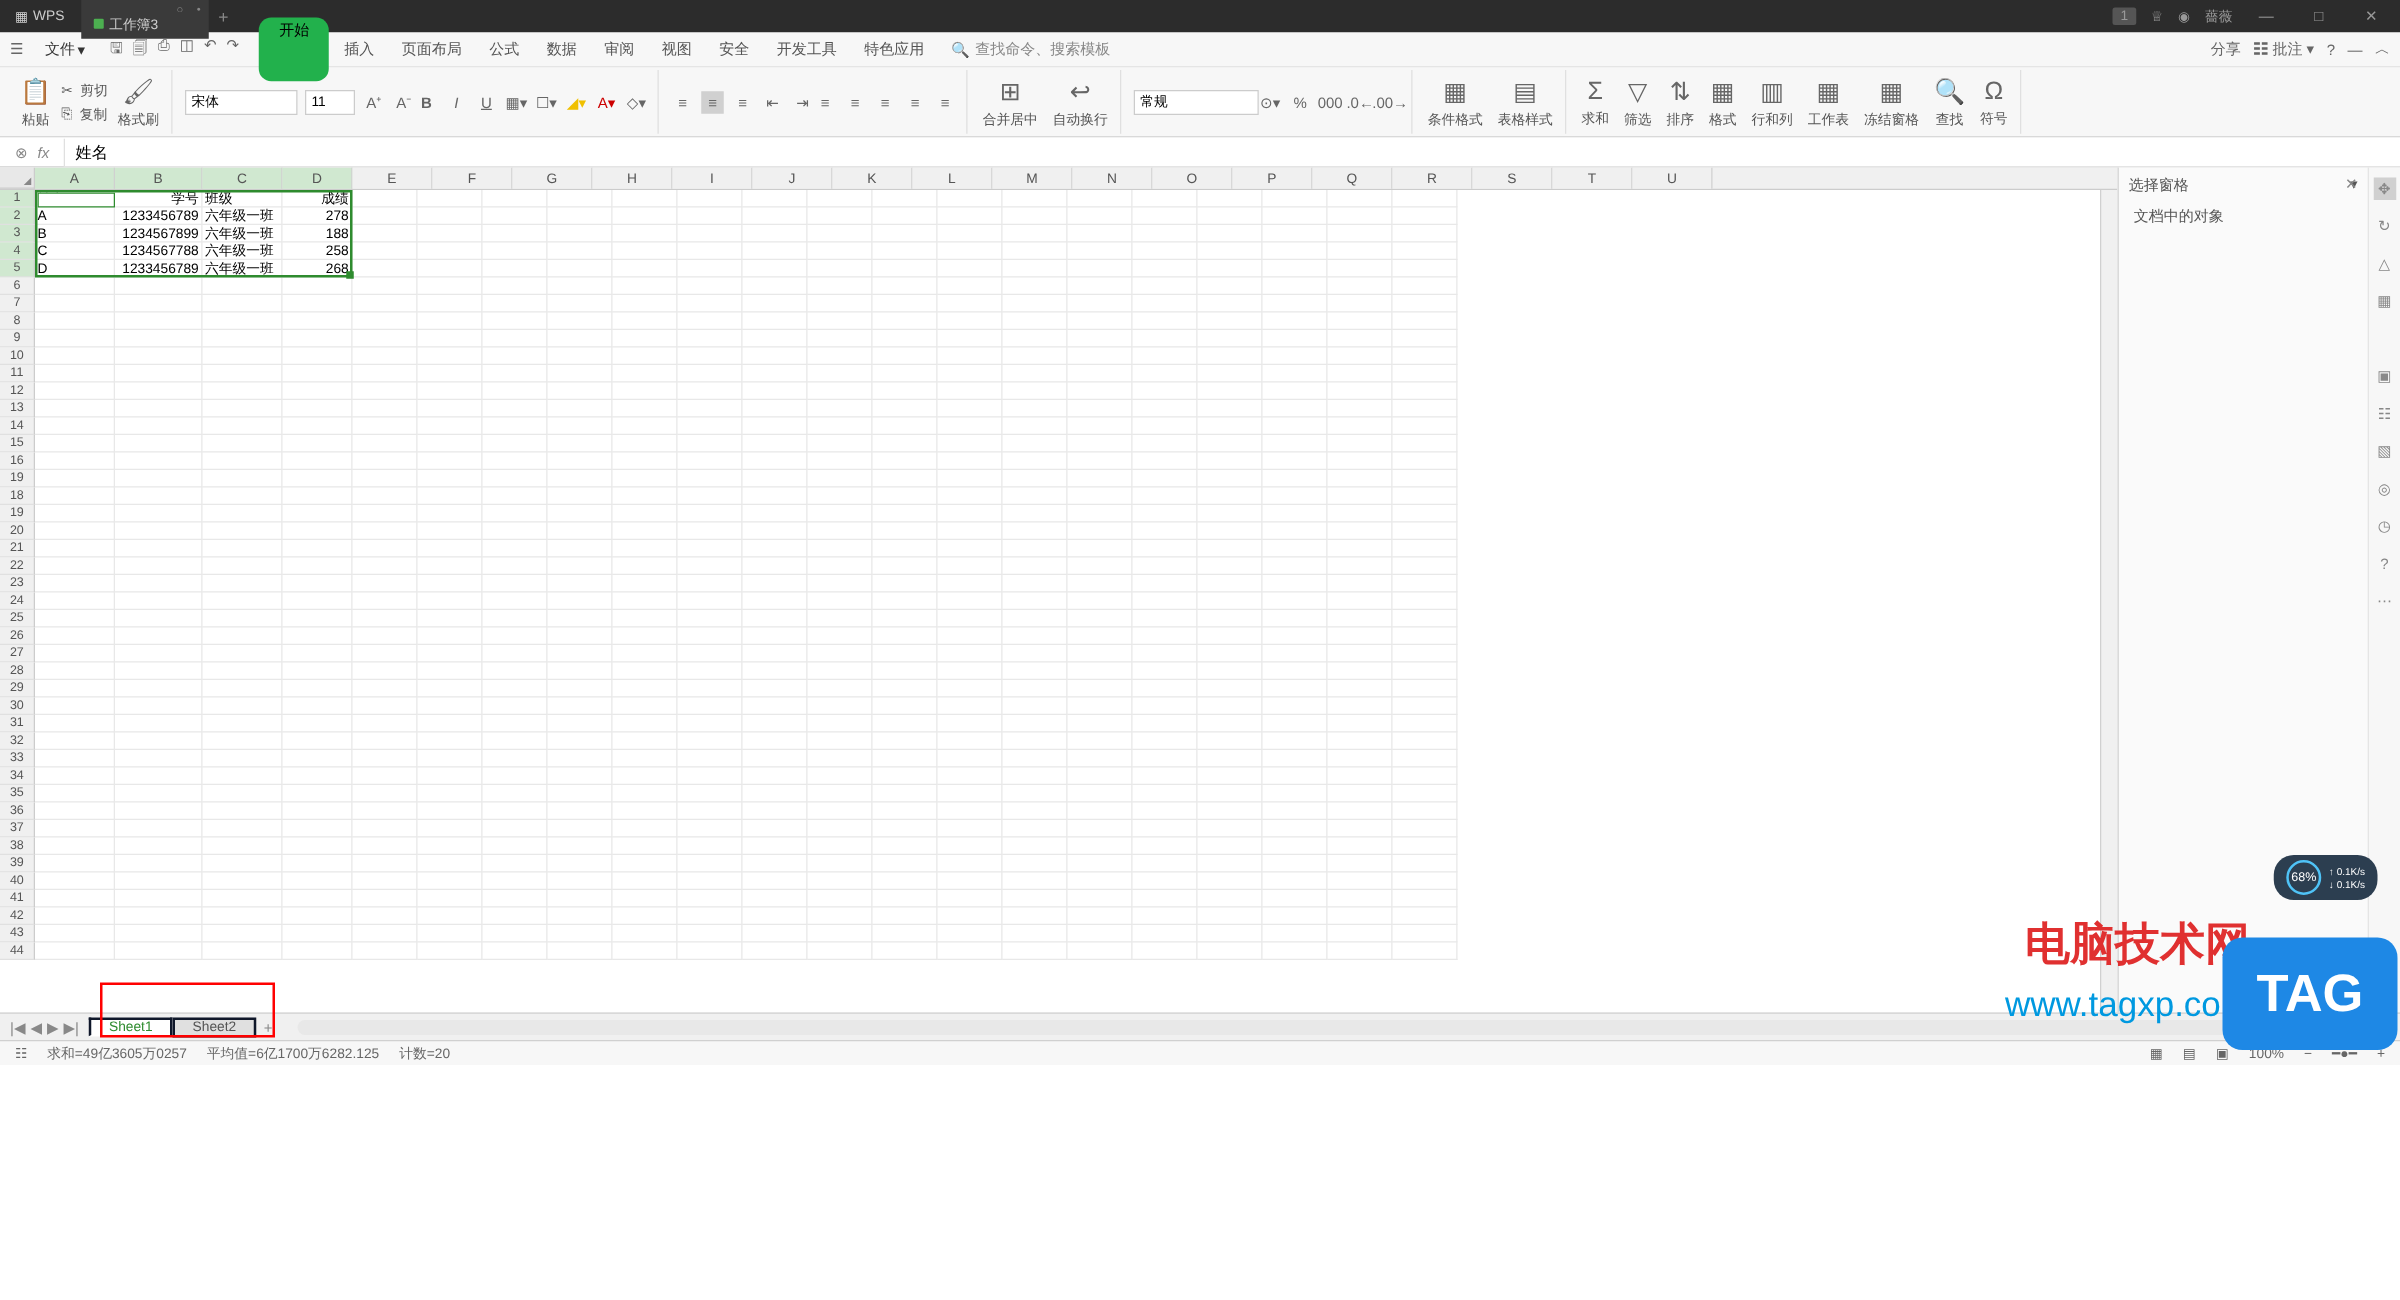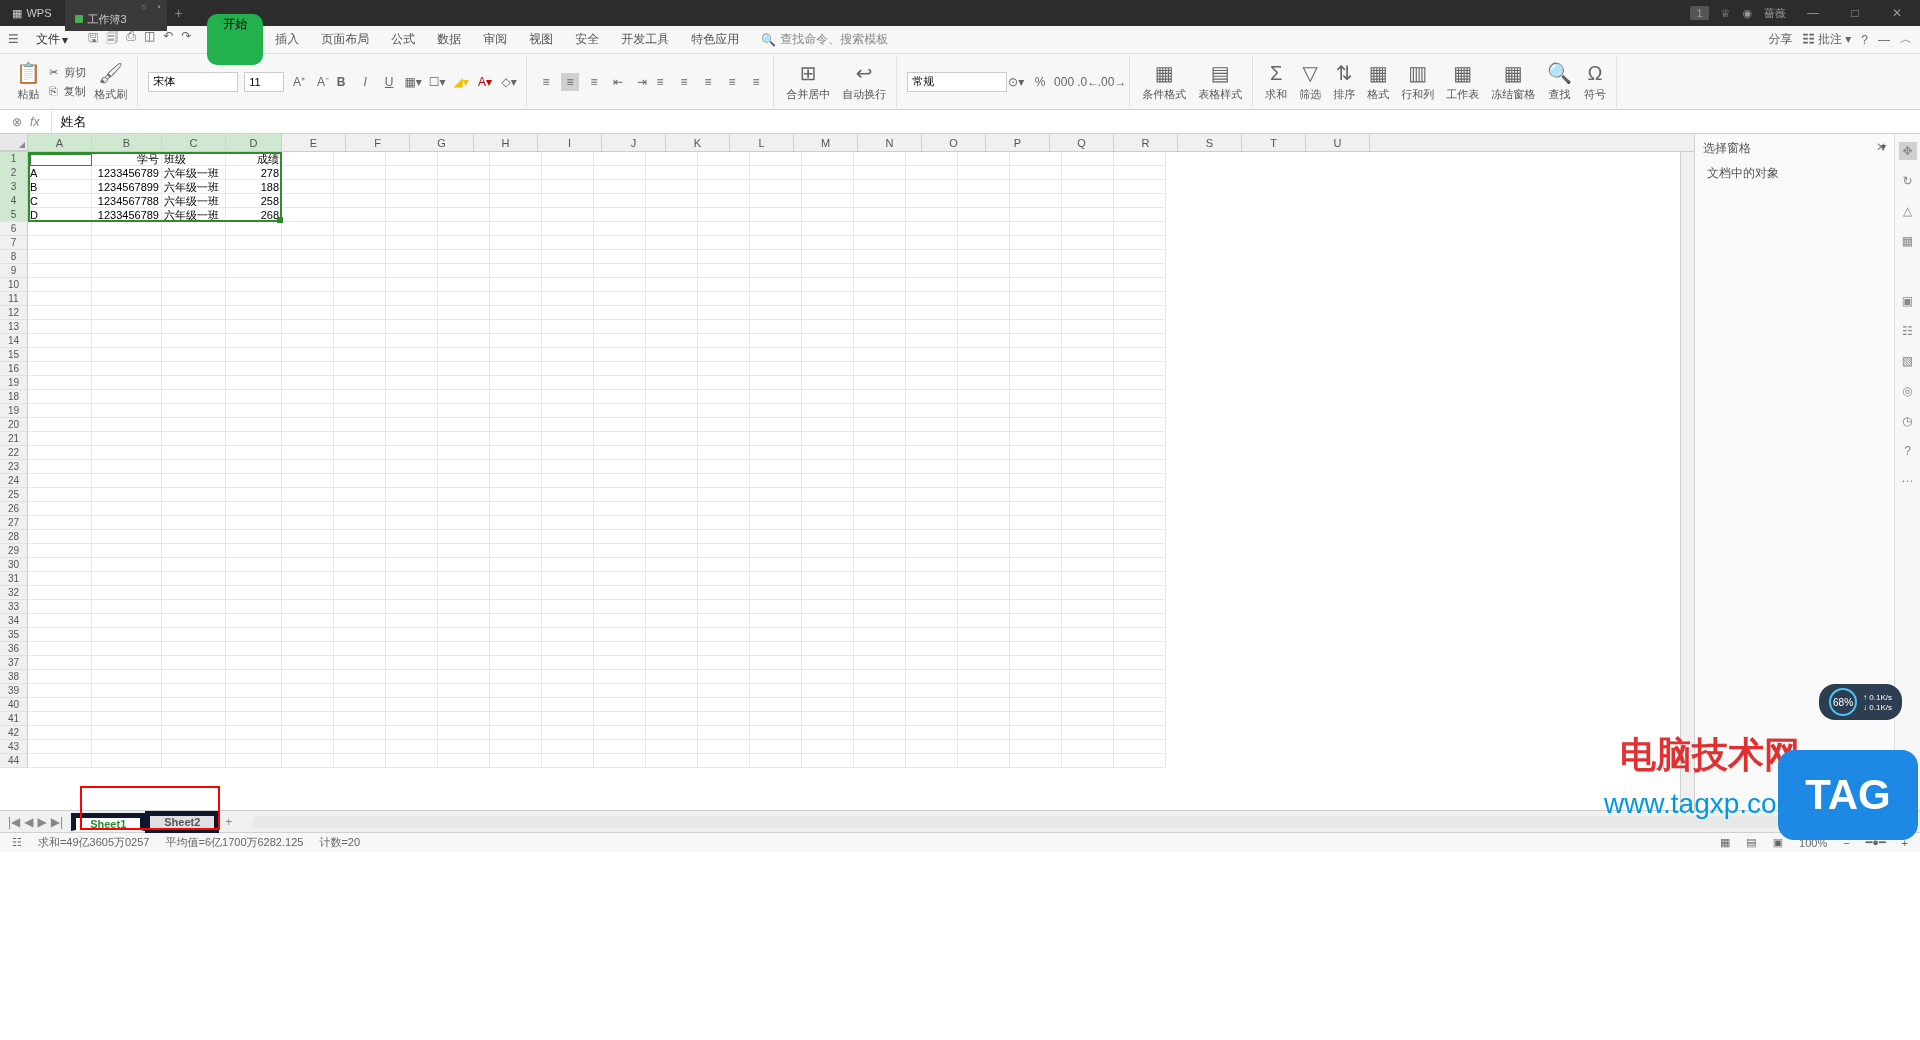--- a/index.html
+++ b/index.html
@@ -82,21 +82,21 @@
 .selection { position: absolute; left: 28px; top: 18px; width: 254px; height: 70px; border: 2px solid #2e8b2e; pointer-events: none; }
 .selection .active { position: absolute; left: 0; top: 0; width: 62px; height: 12px; background: #fff; border: 1px solid #2e8b2e; }
 .selection .handle { position: absolute; right: -3px; bottom: -3px; width: 6px; height: 6px; background: #2e8b2e; }
 
 
 .vscroll { width: 14px; background: #f0f0f0; border-left: 1px solid #d0d0d0; }
 
 
 .sheet-tabs { height: 22px; border-top: 1px solid #d0d0d0; background: #f0f0f0; display: flex; align-items: center; padding: 0 8px; position: relative; }
 .sheet-tabs .nav { display: flex; gap: 4px; color: #888; margin-right: 8px; }
-.sheet-tabs .tab { padding: 0 14px; font-size: 11px; background: #e0e0e0; border: 5px solid #0f172a; color: #555; font-weight: bold; }
+.sheet-tabs .tab { padding: 0 14px; font-size: 11px; background: #e0e0e0; border: 2px solid #0f172a; color: #555; }
 .sheet-tabs .tab.active { background: #fff; color: #2e8b2e; border-bottom: 1px solid #fff; }
 .sheet-tabs .add { margin-left: 6px; color: #888; font-size: 12px; }
 .sheet-tabs .hscroll { flex: 1; margin-left: 20px; height: 12px; background: #e8e8e8; border-radius: 6px; position: relative; }
 .red-box { position: absolute; left: 80px; bottom: 2px; width: 140px; height: 44px; border: 2px solid red; pointer-events: none; z-index: 50; }
 
 
 .statusbar { height: 20px; background: #f7f7f7; border-top: 1px solid #d0d0d0; display: flex; align-items: center; padding: 0 12px; font-size: 11px; color: #666; gap: 16px; }
 .statusbar .spacer { flex: 1; }
 
 

